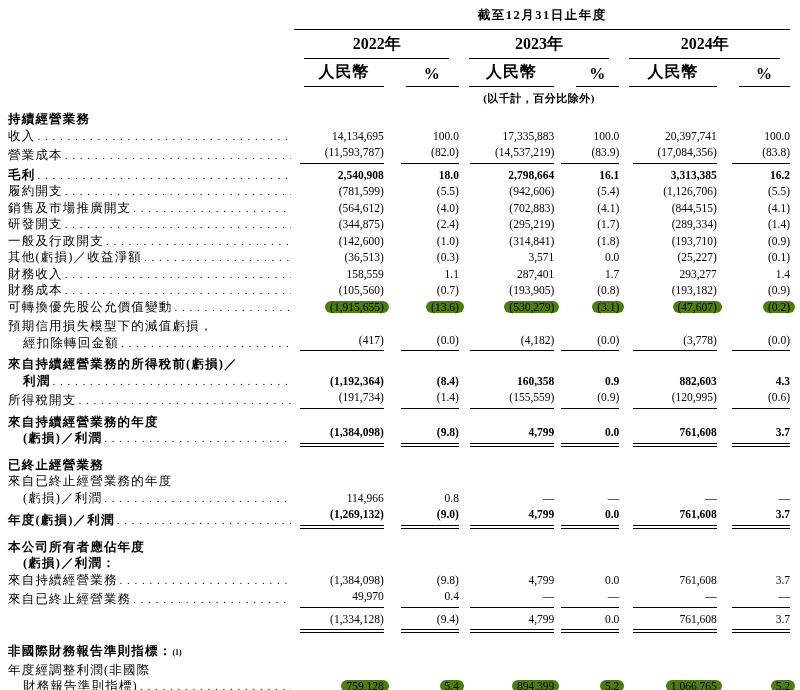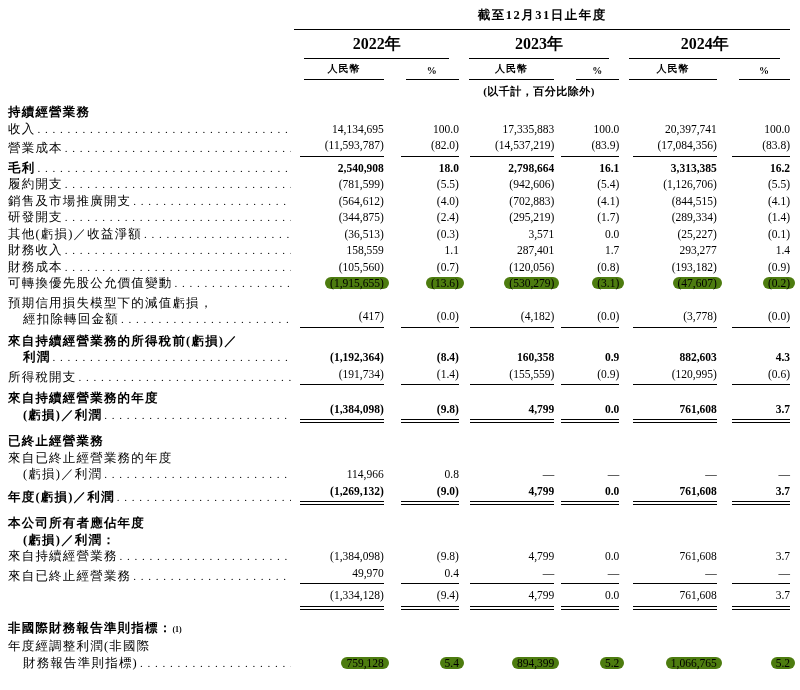--- a/index.html
+++ b/index.html
@@ -18,21 +18,21 @@
   .h-period {
     border-bottom:1.5px solid #000; text-align:center; font-weight:bold;
     font-size:12.5px; letter-spacing:1.5px; padding:3px 0 5px;
   }
   .grp {
     border-bottom:1.5px solid #000; text-align:center; font-weight:bold;
     font-size:16px; padding:4px 0 3px; margin:0 10px 0 10px;
   }
   .ch {
     border-bottom:1.5px solid #000; text-align:center; font-weight:bold;
-    font-size:10px; letter-spacing:1px; padding:3px 0 3px; margin-left:10px;
+    font-size:16px; letter-spacing:1px; padding:3px 0 3px; margin-left:10px;
   }
   td.c-pct .ch { margin-left:22px; }
   .unitnote {
     text-align:center; font-weight:bold; font-size:11px; letter-spacing:0.5px;
     padding-top:4px; white-space:nowrap;font-family:Liberation Serif, serif;
   }
 
   
   td.lbl { font-size:12.5px; letter-spacing:1.2px; line-height:16.5px; white-space:nowrap;text-align:center; }
   td.val { text-align:right; font-size:11.5px; line-height:16.5px; white-space:nowrap; }
@@ -211,20 +211,34 @@
         <td class="val c-rmb"><span class="ru">(344,875)</span></td>
         <td class="val c-pct"><span class="ru">(2.4)</span></td>
         <td class="val c-rmb"><span class="ru">(295,219)</span></td>
         <td class="val c-pct"><span class="ru">(1.7)</span></td>
         <td class="val c-rmb"><span class="ru">(289,334)</span></td>
         <td class="val c-pct"><span class="ru">(1.4)</span></td>
       </tr>
       <tr>
         <td class="lbl">
           <div class="lline">
+            <span>一般及行政開支</span>
+            <span class="dots"></span>
+          </div>
+        </td>
+        <td class="val c-rmb"><span class="ru">(142,600)</span></td>
+        <td class="val c-pct"><span class="ru">(1.0)</span></td>
+        <td class="val c-rmb"><span class="ru">(314,841)</span></td>
+        <td class="val c-pct"><span class="ru">(1.8)</span></td>
+        <td class="val c-rmb"><span class="ru">(193,710)</span></td>
+        <td class="val c-pct"><span class="ru">(0.9)</span></td>
+      </tr>
+      <tr>
+        <td class="lbl">
+          <div class="lline">
             <span>其他(虧損)／收益淨額</span>
             <span class="dots"></span>
           </div>
         </td>
         <td class="val c-rmb"><span class="ru">(36,513)</span></td>
         <td class="val c-pct"><span class="ru">(0.3)</span></td>
         <td class="val c-rmb"><span class="ru">3,571</span></td>
         <td class="val c-pct"><span class="ru">0.0</span></td>
         <td class="val c-rmb"><span class="ru">(25,227)</span></td>
         <td class="val c-pct"><span class="ru">(0.1)</span></td>
@@ -245,21 +259,21 @@
       </tr>
       <tr>
         <td class="lbl">
           <div class="lline">
             <span>財務成本</span>
             <span class="dots"></span>
           </div>
         </td>
         <td class="val c-rmb"><span class="ru">(105,560)</span></td>
         <td class="val c-pct"><span class="ru">(0.7)</span></td>
-        <td class="val c-rmb"><span class="ru">(120,056)</span></td>
+        <td class="val c-rmb"><span class="ru">(193,905)</span></td>
         <td class="val c-pct"><span class="ru">(0.8)</span></td>
         <td class="val c-rmb"><span class="ru">(193,182)</span></td>
         <td class="val c-pct"><span class="ru">(0.9)</span></td>
       </tr>
       <tr>
         <td class="lbl">
           <div class="lline">
             <span>可轉換優先股公允價值變動</span>
             <span class="dots"></span>
           </div>

